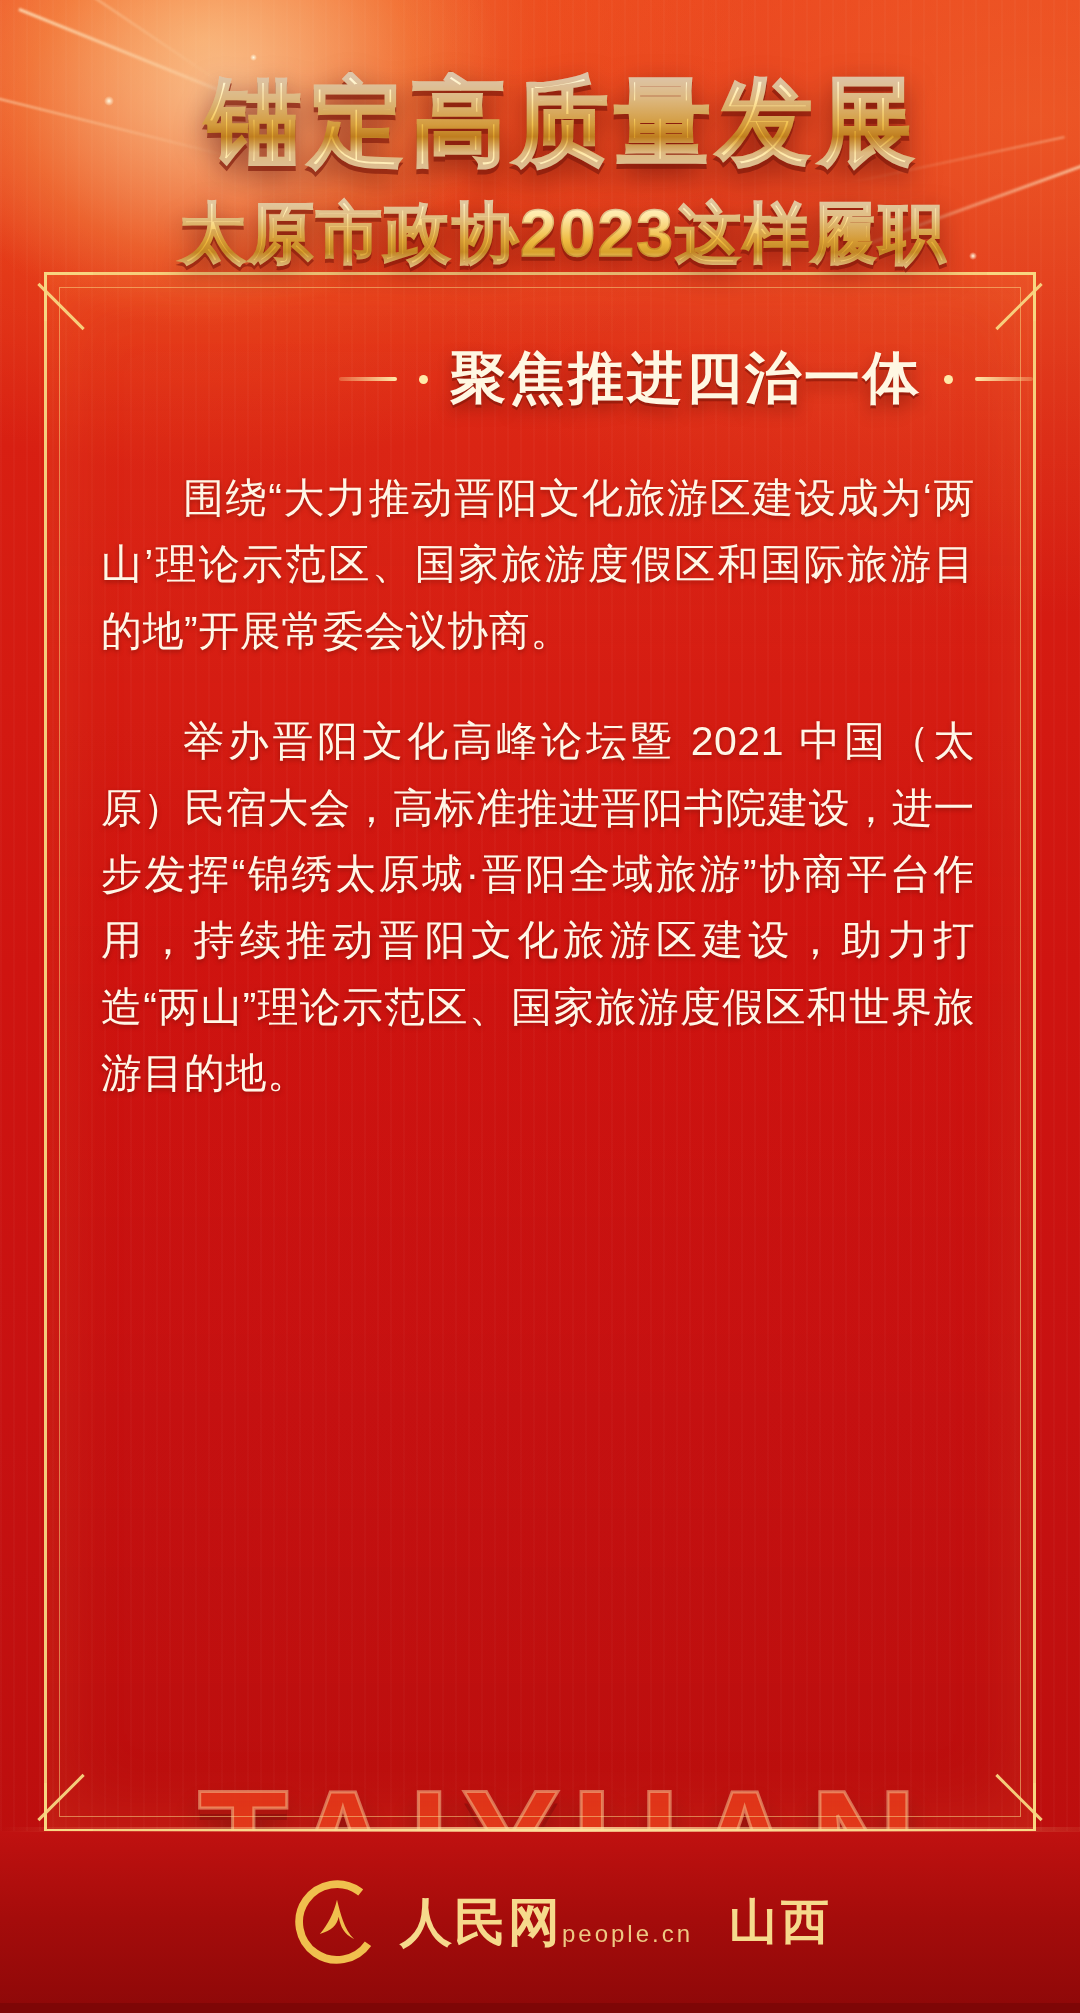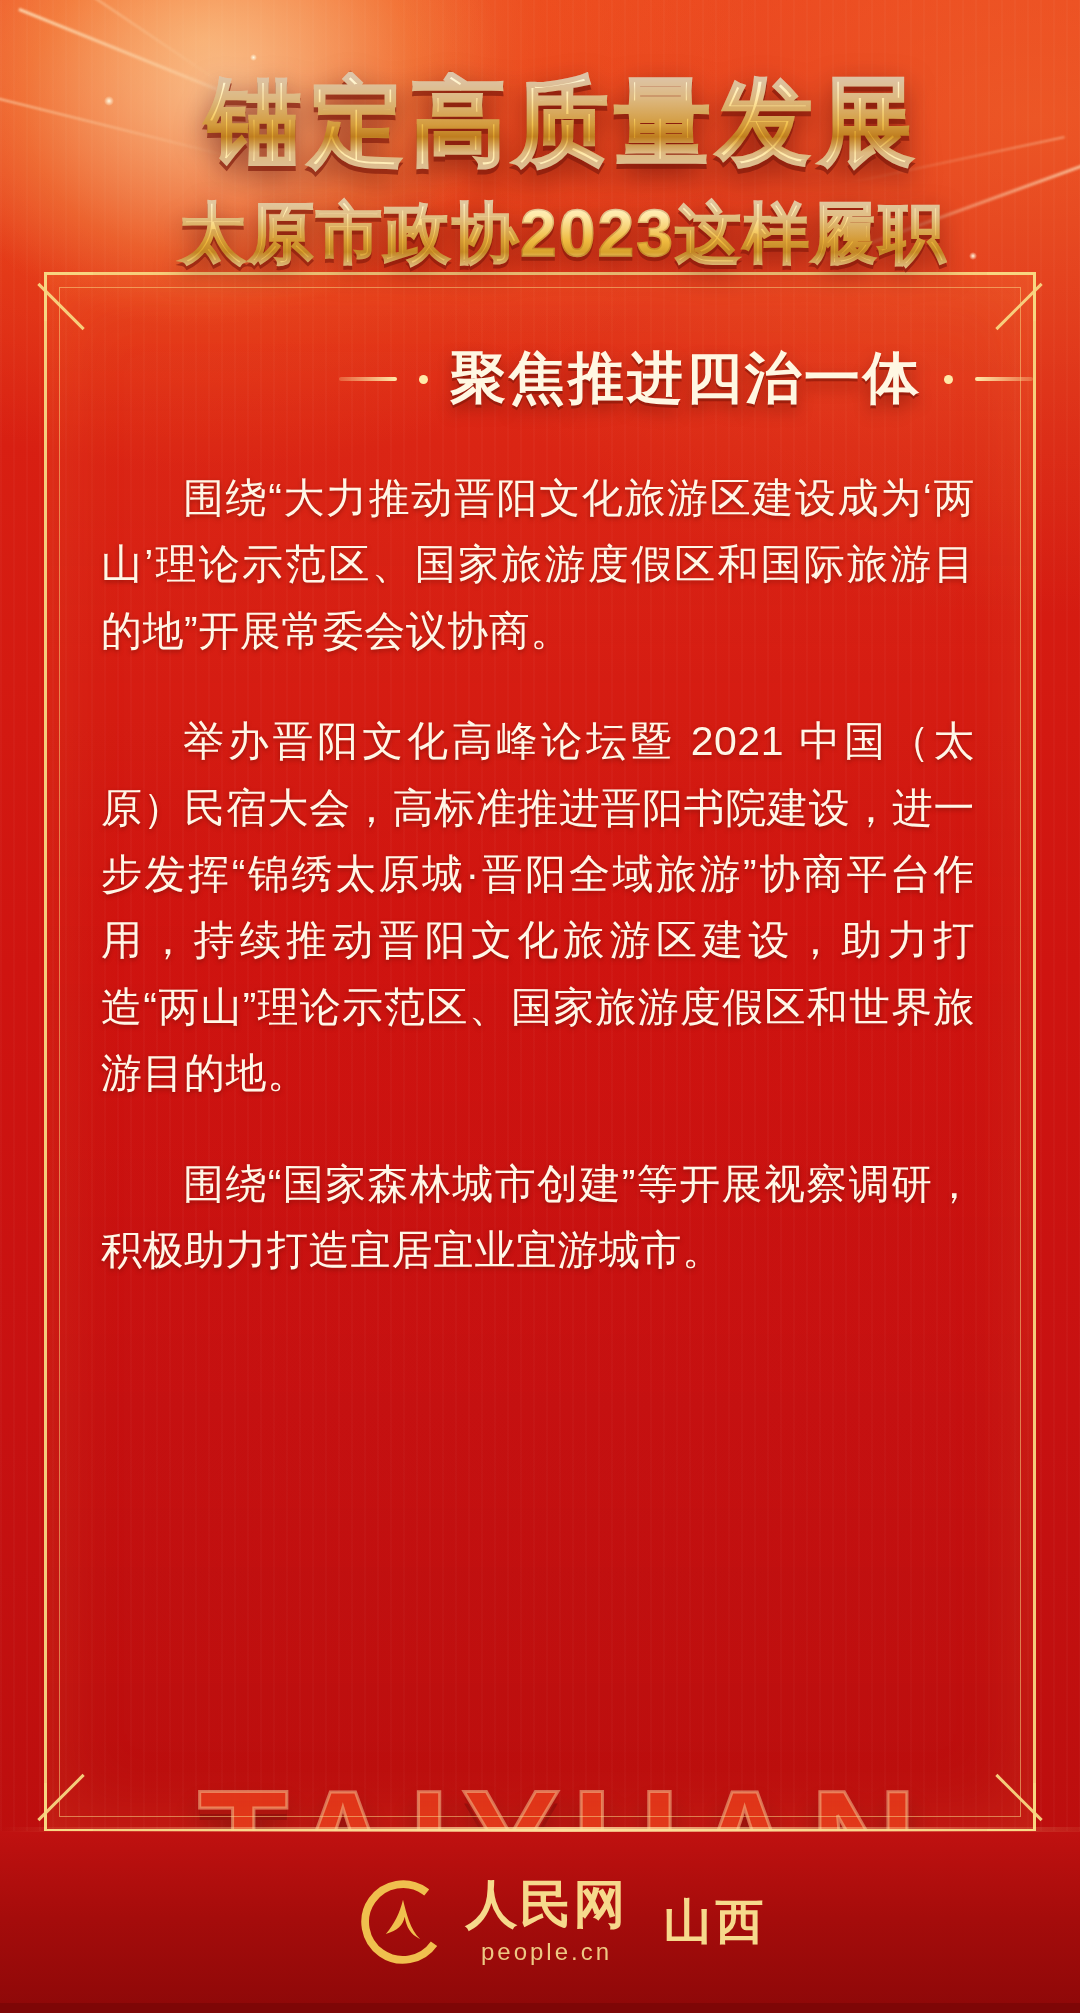--- a/index.html
+++ b/index.html
@@ -215,21 +215,21 @@
     position: absolute;
     left: 0; right: 0; top: -4px;
     height: 5px;
     background: linear-gradient(90deg, rgba(255,220,140,0) 0%, rgba(255,226,160,0.85) 50%, rgba(255,220,140,0) 100%);
   }
   .logo-mark {
     width: 86px; height: 86px;
     position: relative;
     flex: 0 0 auto;
   }
-  .brand-block { display: flex; flex-direction: column; align-items: center; }
+  .brand-block { display: flex; flex-direction: row; align-items: flex-end; }
   .brand-cn {
     font-size: 52px;
     font-weight: bold;
     color: #f6d98c;
     letter-spacing: 2px;
     line-height: 1;
   }
   .brand-en {
     margin-top: 8px;
     font-size: 24px;
@@ -288,21 +288,20 @@
       <span class="dash"></span>
       <span class="dot"></span>
       <span class="section-title">聚焦推进四治一体</span>
       <span class="dot"></span>
       <span class="dash right"></span>
     </div>
 
     <div class="body-text">
       <p>围绕“大力推动晋阳文化旅游区建设成为‘两山’理论示范区、国家旅游度假区和国际旅游目的地”开展常委会议协商。</p>
       <p>举办晋阳文化高峰论坛暨 2021 中国（太原）民宿大会，高标准推进晋阳书院建设，进一步发挥“锦绣太原城·晋阳全域旅游”协商平台作用，持续推动晋阳文化旅游区建设，助力打造“两山”理论示范区、国家旅游度假区和世界旅游目的地。</p>
-      <p>围绕“国家森林城市创建”等开展视察调研，积极助力打造宜居宜业宜游城市。</p>
     </div>
   </div>
 
   <div class="taiyuan">TAIYUAN</div>
 
   <div class="bottom-bar">
     <span class="logo-mark">
       <svg viewBox="0 0 100 100" width="86" height="86" aria-hidden="true">
         <circle cx="50" cy="50" r="44" fill="none" stroke="#f0bf4e" stroke-width="9" stroke-dasharray="210 70" transform="rotate(35 50 50)"></circle>
         <path d="M50 24 C46 40 40 52 30 64 C44 60 50 54 52 44 C54 56 58 64 70 70 C58 58 54 40 50 24 Z" fill="#f0bf4e"></path>

